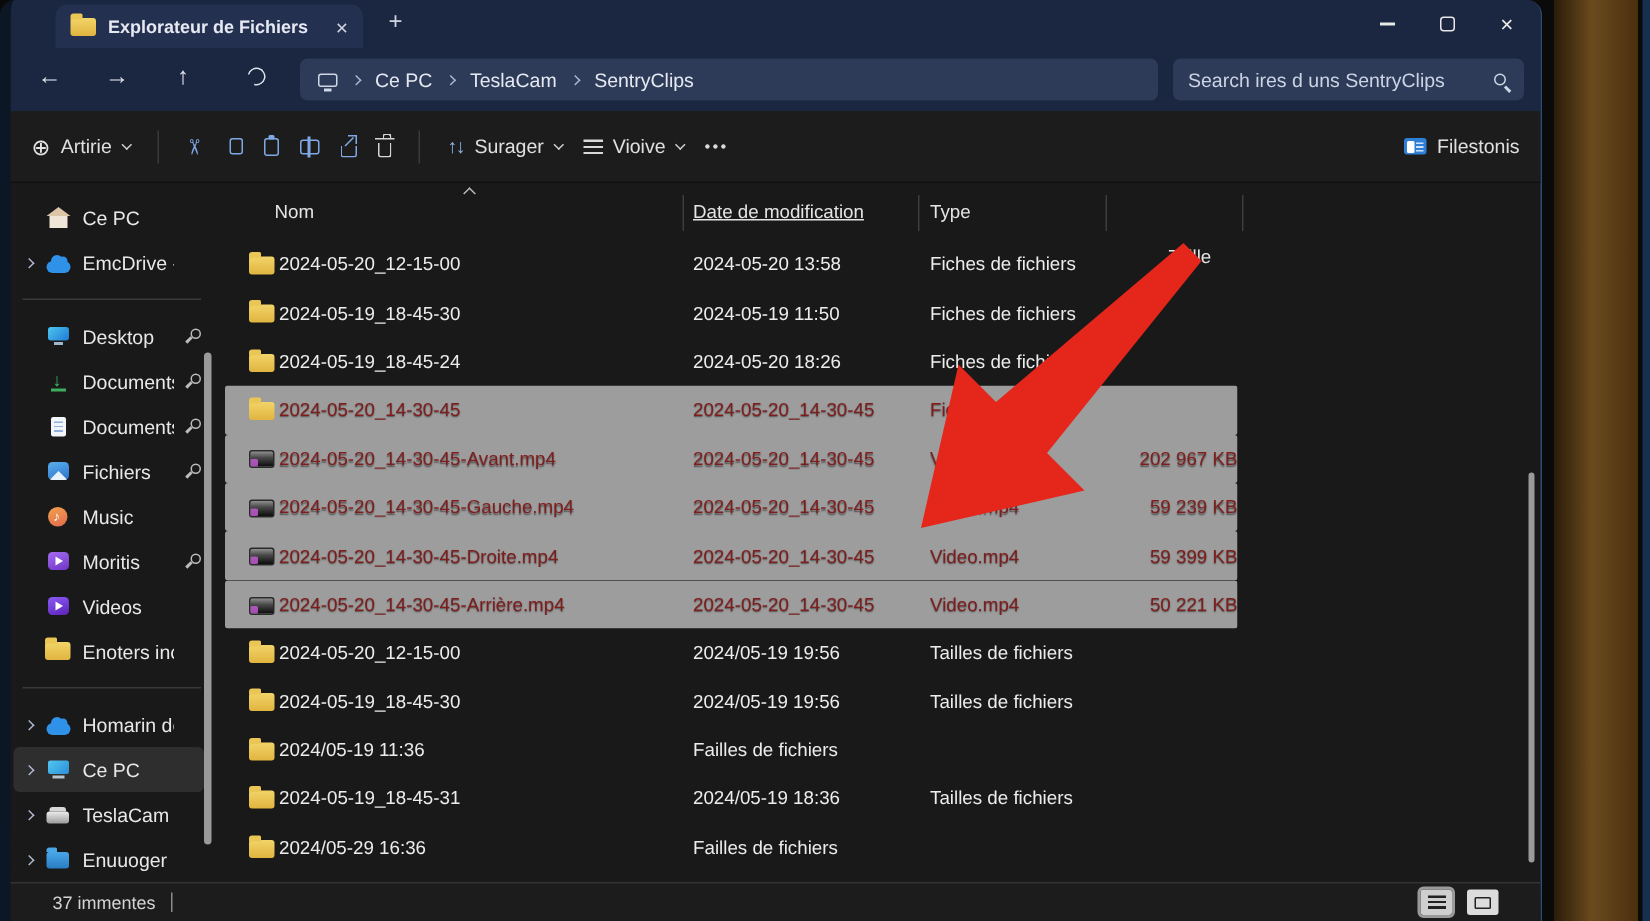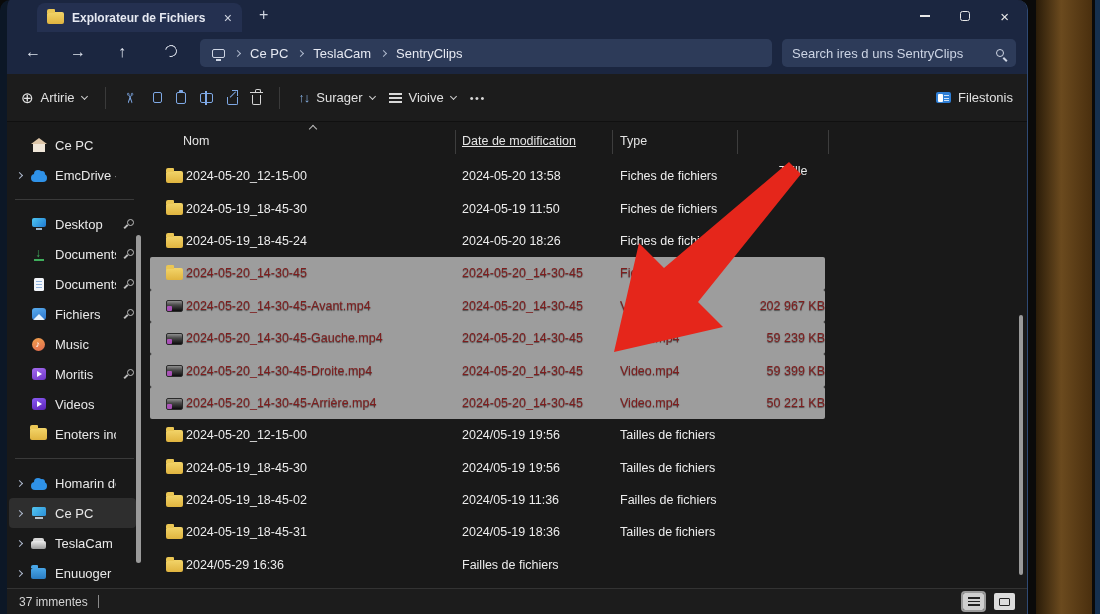--- a/index.html
+++ b/index.html
@@ -124,21 +124,21 @@
   .ico-videos{width:14px;height:12px;background:linear-gradient(160deg,#8b5cf6,#5b21b6);border-radius:3px;position:relative;}
   .ico-pc{width:14px;height:9px;background:linear-gradient(135deg,#53c6f0,#2b8fd8);border-radius:1.5px;position:relative;margin-bottom:3px;}
   .ico-pc::after{content:"";position:absolute;left:3px;bottom:-3px;width:8px;height:1.8px;background:#b9c4cc;}
   .ico-drive{width:15px;height:8px;background:linear-gradient(180deg,#ececec,#9c9c9c);border-radius:2px;position:relative;margin-top:4px;}
   .ico-drive::before{content:"";position:absolute;top:-3.5px;left:2px;right:2px;height:3.5px;background:#d8d8d8;border-radius:2px 2px 0 0;}
   .ico-netfolder{width:15px;height:11px;background:linear-gradient(180deg,#49a7e8,#2a7cc2);border-radius:2px;position:relative;}
   .ico-netfolder::before{content:"";position:absolute;top:-3px;left:0;width:7px;height:3px;background:#49a7e8;border-radius:2px 1px 0 0;}
 
   
   .statusbar{position:absolute;left:0;right:0;bottom:0;height:26px;background:#1c1c1c;border-top:1px solid #333;
-    display:flex;align-items:center;padding:0 12px;color:#d4d4d4;font-size:12px;gap:10px;}
+    display:flex;align-items:center;padding:0 28px;color:#d4d4d4;font-size:12px;gap:10px;}
   .status-sep{width:1.4px;height:13px;background:#8a8a8a;}
   .sb-flex{flex:1;}
   .view-btn{width:21px;height:17px;background:#dcdcdc;border-radius:2px;display:flex;align-items:center;justify-content:center;}
   .view-btn.active{outline:2px solid #9a9a9a;background:#cfcfcf;}
   .vb-lines{width:12px;height:9px;background:repeating-linear-gradient(180deg,#222 0 1.6px,transparent 1.6px 3.6px);}
   .vb-thumb{width:11px;height:8px;border:1.6px solid #222;border-radius:1px;}
 
   .arrow-overlay{position:absolute;left:0;top:0;width:1100px;height:614px;pointer-events:none;z-index:60;}
 </style>
 </head>
@@ -461,21 +461,20 @@
             <div class="row">
               <span><span class="ficon ico-folder"></span></span>
               <span class="cell">2024-05-19_18-45-30</span>
               <span class="cell">2024/05-19 19:56</span>
               <span class="cell">Tailles de fichiers</span>
               <span class="cell size"></span>
             </div>
 
             <div class="row">
               <span><span class="ficon ico-folder"></span></span>
-              <span class="cell">2024-05-19_18-45-02</span>
               <span class="cell">2024/05-19 11:36</span>
               <span class="cell">Failles de fichiers</span>
               <span class="cell size"></span>
             </div>
 
             <div class="row">
               <span><span class="ficon ico-folder"></span></span>
               <span class="cell">2024-05-19_18-45-31</span>
               <span class="cell">2024/05-19 18:36</span>
               <span class="cell">Tailles de fichiers</span>

